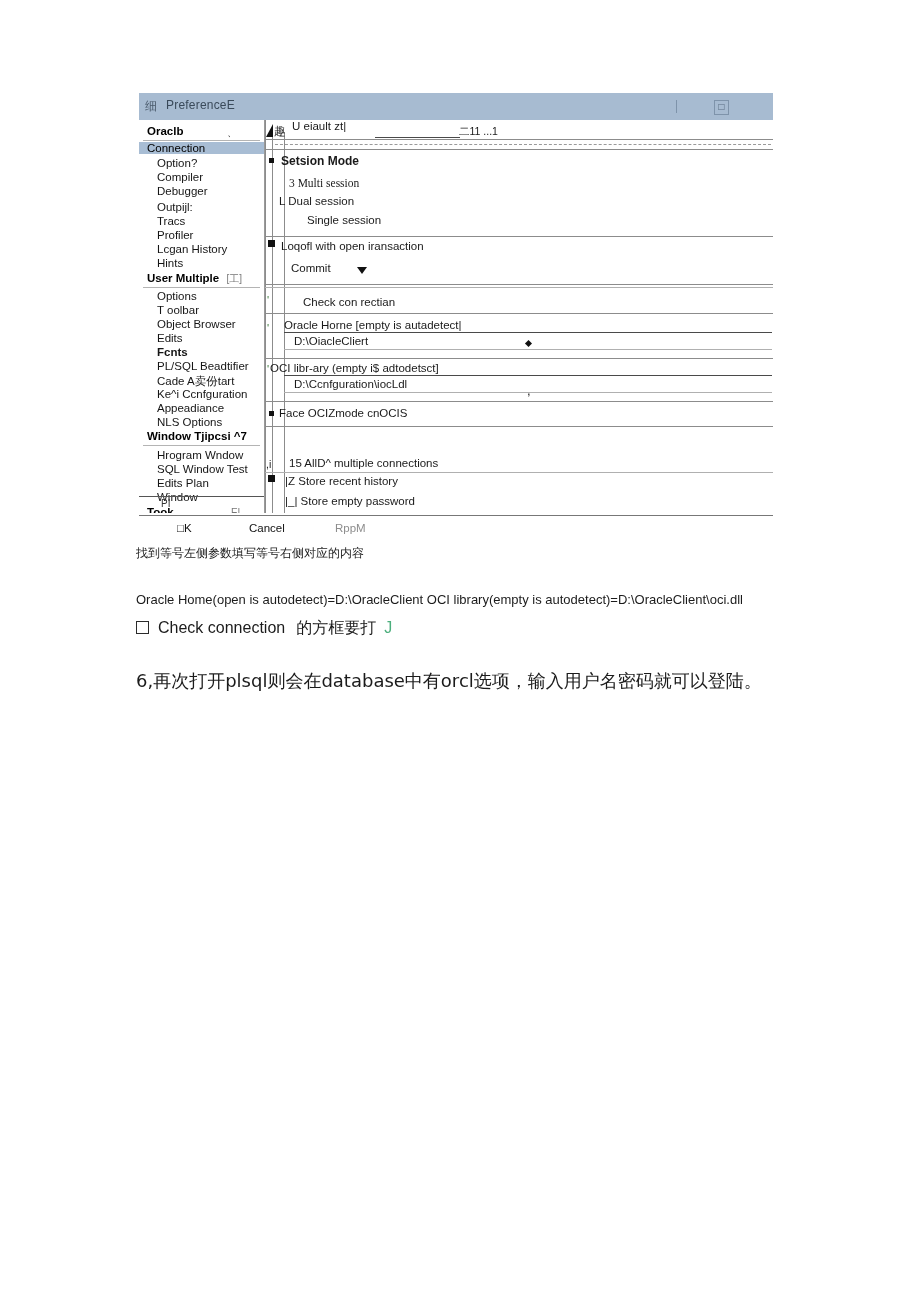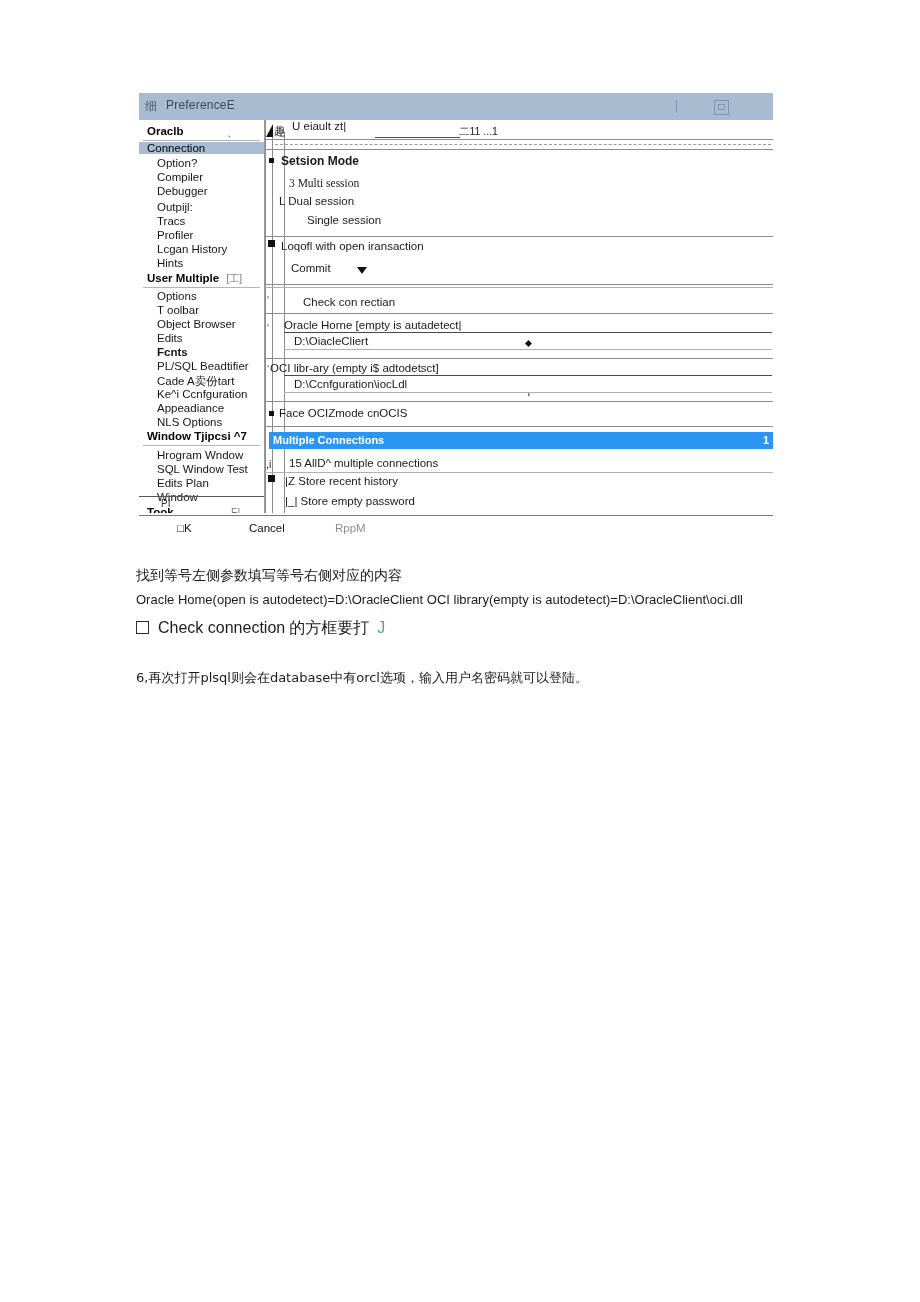--- a/index.html
+++ b/index.html
@@ -268,24 +268,24 @@
     position: absolute;
     left: 136px;
     width: 700px;
   }
   .doc-line {
     position: absolute;
     white-space: nowrap;
     color: #1b1b1b;
   }
   .cn { font-family: "DejaVu Sans", "Liberation Sans", sans-serif; }
-  .l1 { top: 567px; font-size: 14px; }
+  .l1 { top: 545px; font-size: 12px; }
   .l2 { top: 592px; font-size: 13px; }
   .l3 { top: 618px; font-size: 16px; }
-  .l4 { top: 669px; font-size: 13px; }
+  .l4 { top: 669px; font-size: 18px; }
   .chk-box {
     display: inline-block;
     width: 11px; height: 11px;
     border: 1.5px solid #2b2b2b;
     vertical-align: -1px;
     margin-right: 9px;
   }
   .green { color: #4caf7d; }
 </style>
 </head>
@@ -417,24 +417,20 @@
       <div class="comma-mark" style="left:262px; top:268px;">,</div>
       <div class="hrule thin" style="left:19px; top:272px; width:488px;"></div>
 
       <div class="hrule" style="left:0px; top:281px; width:508px;"></div>
 
       <div class="sq-small" style="left:4px; top:291px;"></div>
       <div class="ct" style="left:14px; top:287px;">Face OCIZmode cnOCIS</div>
 
       <div class="hrule" style="left:0px; top:306px; width:508px;"></div>
 
-      <div class="band" style="left:4px; top:312px; width:504px; height:17px;">
-        <span class="band-label">Multiple Connections</span>
-        <span class="band-right">1</span>
-      </div>
 
       <div class="ct small" style="left:1px; top:338px;">,i</div>
       <div class="ct" style="left:24px; top:337px;">15 AllD^ multiple connections</div>
       <div class="hrule thin" style="left:0px; top:352px; width:508px;"></div>
 
       <div class="sq-filled" style="left:3px; top:355px;"></div>
       <div class="ct" style="left:20px; top:355px;">
         <span class="grey">|Z</span>
         <span>Store recent history</span>
       </div>
@@ -450,16 +446,16 @@
     <div class="fbtn" style="left:38px;">□K</div>
     <div class="fbtn" style="left:110px;">Cancel</div>
     <div class="fbtn grey" style="left:196px;">RppM</div>
   </div>
 </div>
 
 <div class="doc">
   <div class="doc-line l1 cn">找到等号左侧参数填写等号右侧对应的内容</div>
   <div class="doc-line l2">Oracle Home(open is autodetect)=D:\OracleClient OCI library(empty is autodetect)=D:\OracleClient\oci.dll</div>
   <div class="doc-line l3">
-    <span class="chk-box"></span><span>Check connection</span><span class="cn" style="padding-left:4px;">的方框要打</span><span class="green" style="padding-left:8px;">J</span>
+    <span class="chk-box"></span><span>Check connection</span><span class="cn" style="padding-left:11px;">的方框要打</span><span class="green" style="padding-left:8px;">J</span>
   </div>
   <div class="doc-line l4 cn">6,再次打开plsql则会在database中有orcl选项，输入用户名密码就可以登陆。</div>
 </div>
 
 </body></html>

